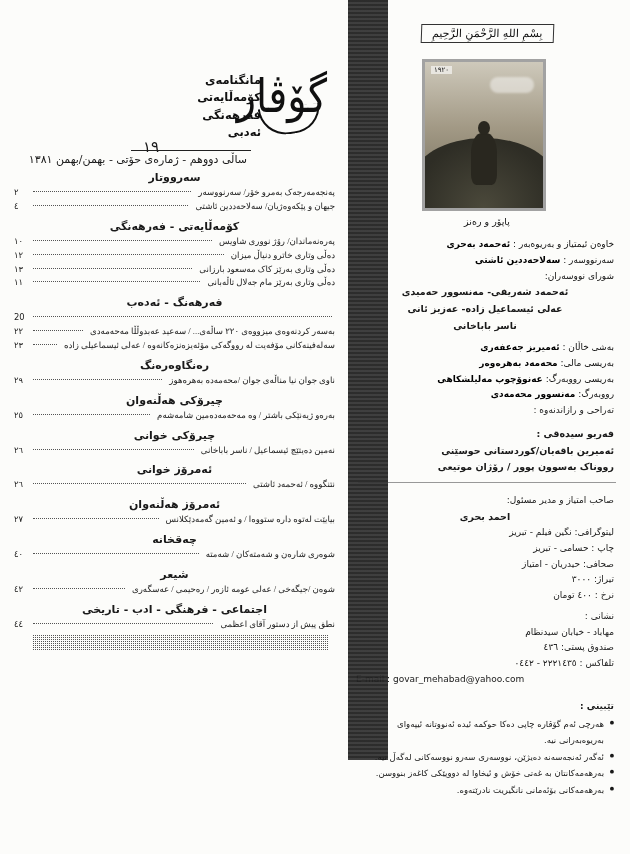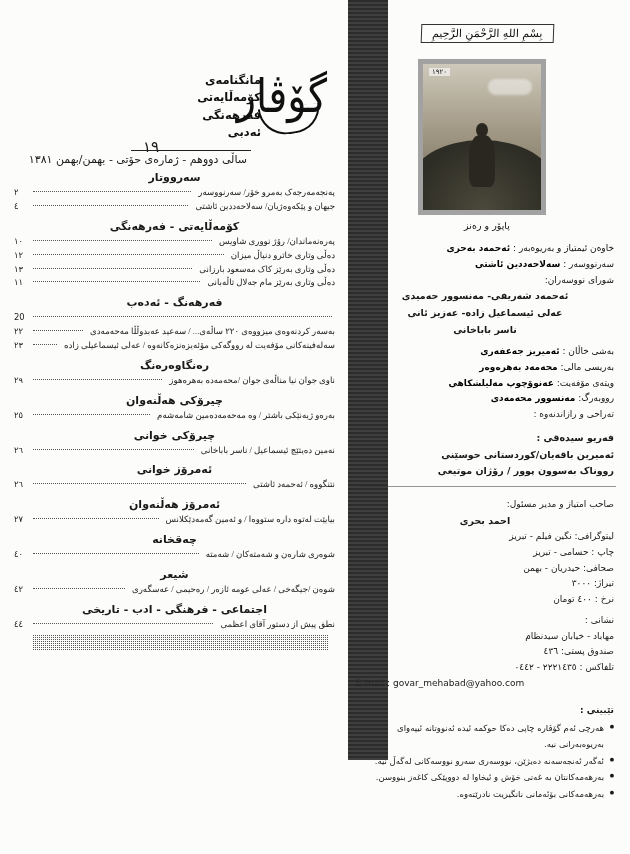--- a/index.html
+++ b/index.html
@@ -69,21 +69,21 @@
     transform: skewX(-2deg);
   }
   
   .cover-wrap {
     margin: 16px auto 4px auto;
     width: 118px;
   }
   .cover {
     width: 118px;
     height: 146px;
-    border: 5px solid #a3a3a3;
+    border: 3px solid #a3a3a3;
     background: #6e6e64;
     position: relative;
     overflow: hidden;
   }
   .cover .sky {
     position: absolute; inset: 0;
     background: linear-gradient(180deg,#cfcabc 0%, #a39a86 45%, #6f6a58 100%);
   }
   .cover .hill {
     position: absolute; left: -10%; bottom: 0; width: 120%; height: 48%;
@@ -294,38 +294,38 @@
         <span class="val">سەلاحەددین ئاشتی</span></div>
       <div class="row"><span class="lbl">شورای نووسەران:</span></div>
       <div class="center-bold">ئەحمەد شەریفی- مەنسوور حەمیدی</div>
       <div class="center-bold">عەلی ئیسماعیل زادە- عەزیز ئانی</div>
       <div class="center-bold">ناسر باباخانی</div>
 
       <div class="row" style="margin-top:6px;"><span class="lbl">بەشی خاڵان :</span>
         <span class="val">ئەمیریز جەعفەری</span></div>
       <div class="row"><span class="lbl">بەریسی مالی:</span>
         <span class="val">محەمەد بەهرەوەر</span></div>
-      <div class="row"><span class="lbl">ویتەی مۆفەیت:</span>
+      <div class="row"><span class="lbl">بەریسی رووبەرگ:</span>
         <span class="val">عەنوۆچوپ مەلیلشکاهی</span></div>
       <div class="row"><span class="lbl">رووبەرگ:</span>
         <span class="val">مەنسوور محەمەدی</span></div>
       <div class="row">تەراحی و رازاندنەوە :</div>
       <div class="sect">فەریو سیدەقی :</div>
       <div class="bold-line">ئەمیرین باقەیان/کوردستانی حوسێنی</div>
       <div class="bold-line">رووناک بەسوون پوور / رۆژان موتیعی</div>
     </div>
 
     <hr class="hr-thin">
 
     <div class="credits plain">
       <div>صاحب امتیاز و مدیر مسئول:</div>
       <div class="center-bold">احمد بحری</div>
       <div>لیتوگرافی: نگین فیلم - تبریز</div>
       <div>چاپ : حسامی - تبریز</div>
-      <div>صحافی: حیدریان - بهمن</div>
+      <div>صحافی: حیدریان - امتیاز</div>
       <div>تیراژ: ٣٠٠٠</div>
       <div>نرخ : ٤٠٠ تومان</div>
       <div style="margin-top:5px;">نشانی :</div>
       <div>مهاباد - خیابان سیدنظام</div>
       <div>صندوق پستی: ٤٣٦</div>
       <div>تلفاکس : ٢٢٢١٤٣٥ - ٠٤٤٢</div>
       <div style="direction:ltr;text-align:left;">E-mail : govar_mehabad@yahoo.com</div>
     </div>
 
     <div class="notes">

